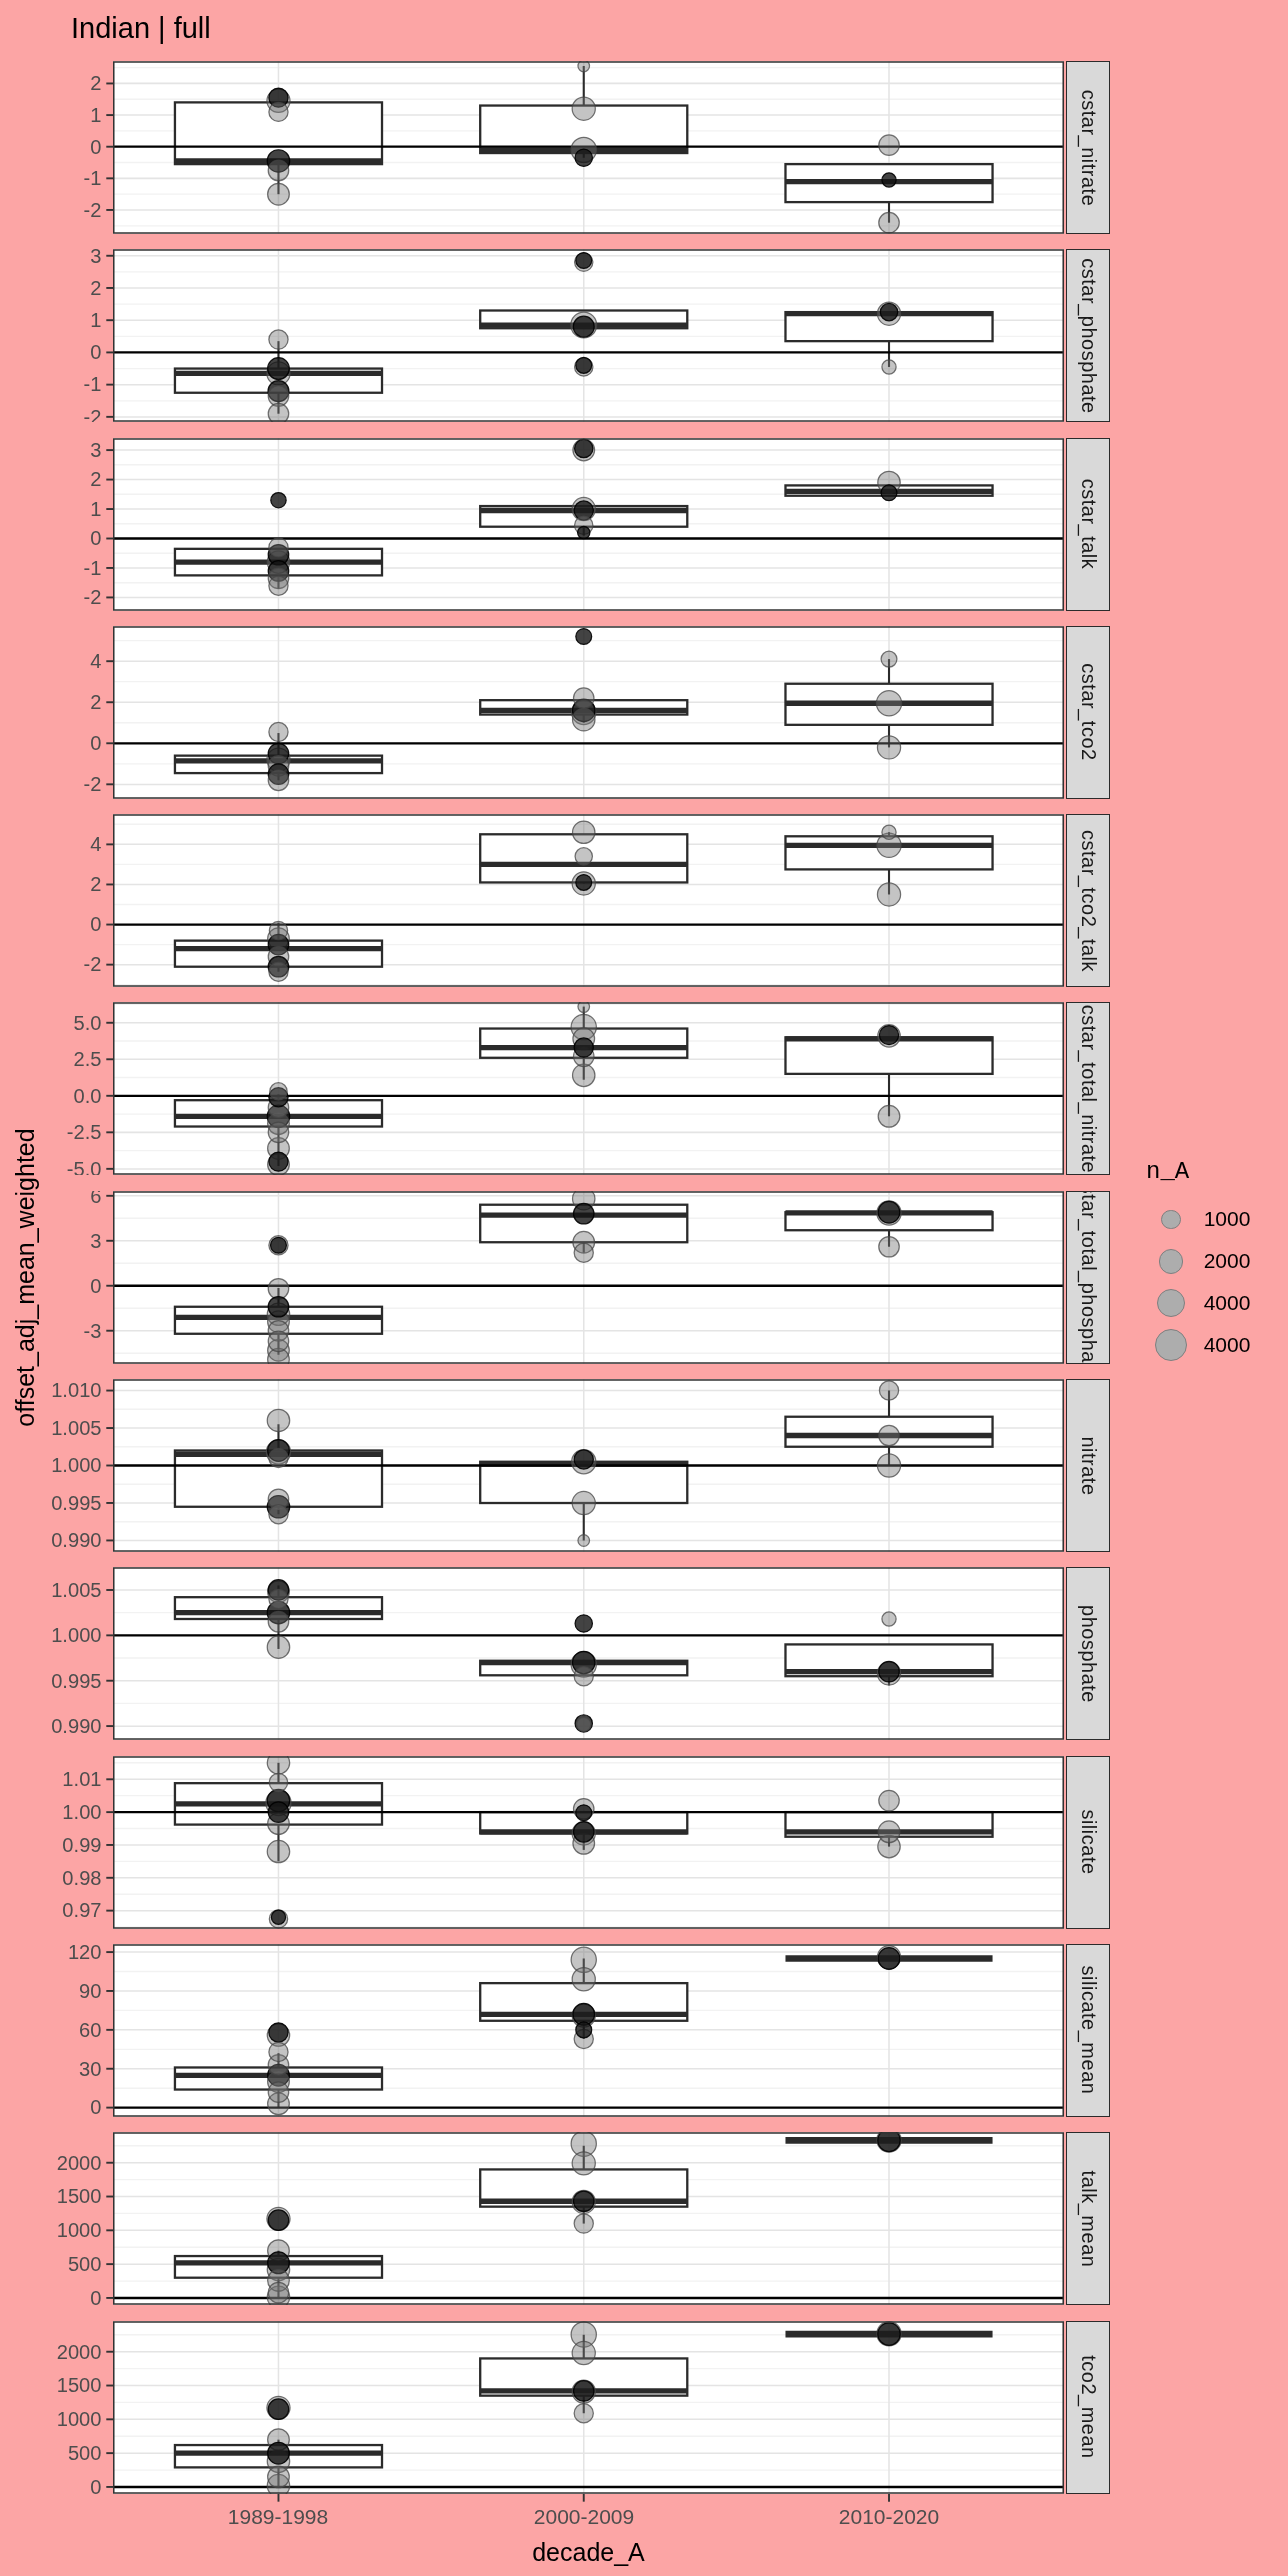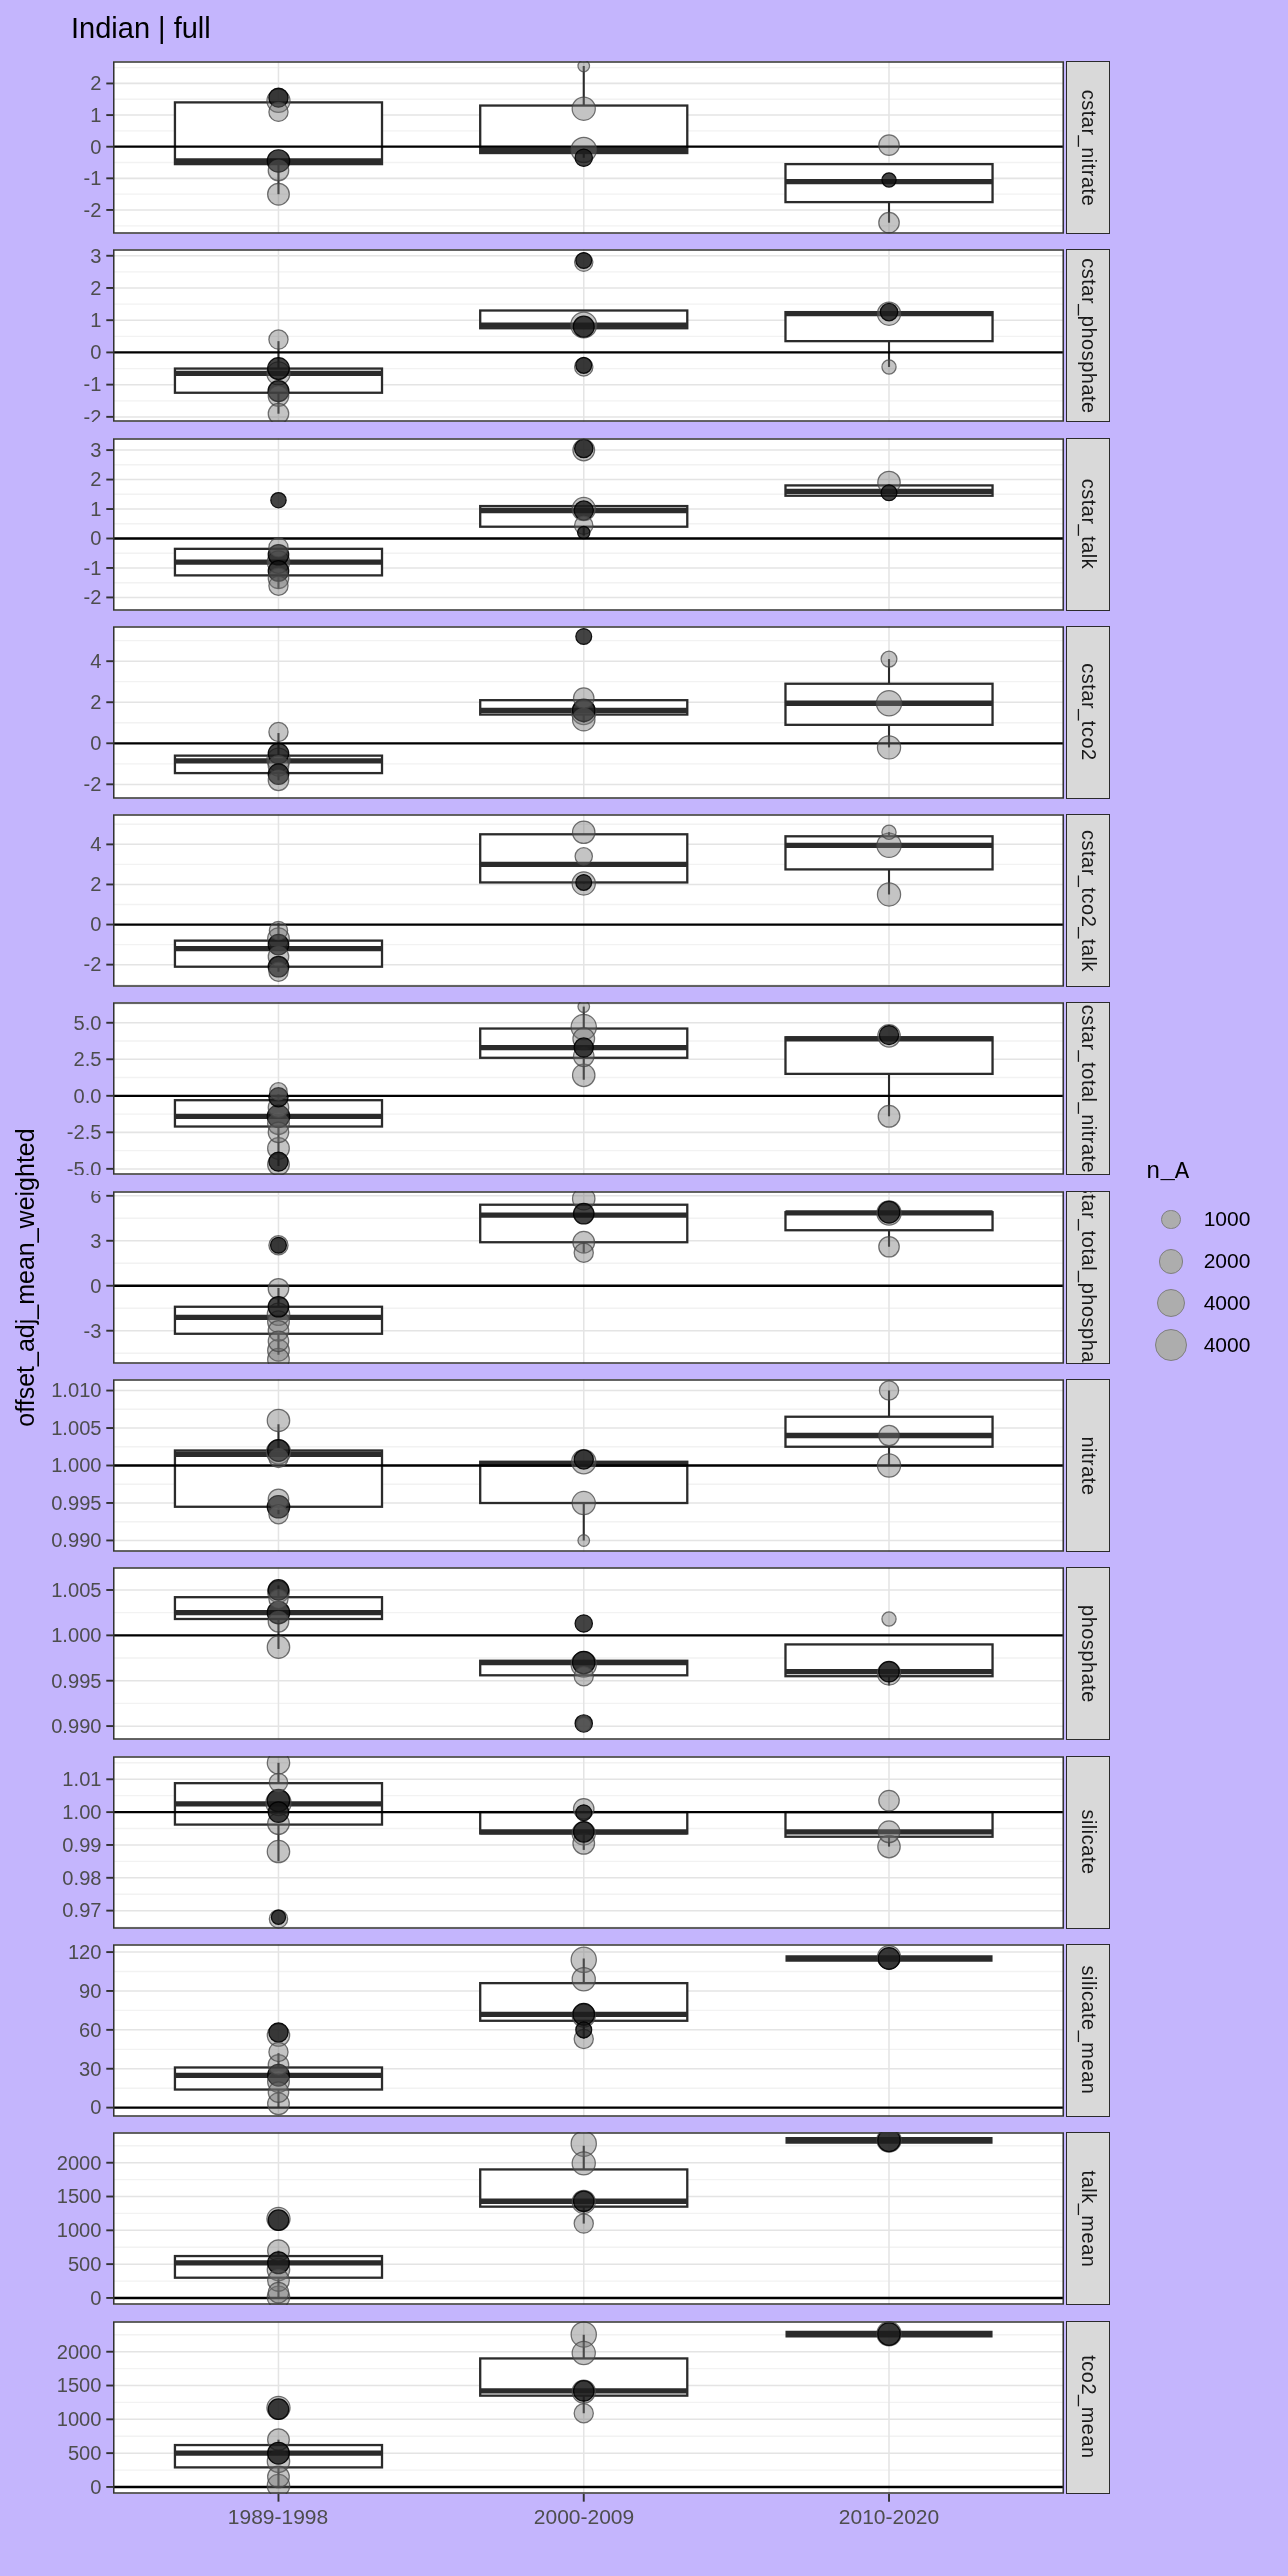--- a/index.html
+++ b/index.html
@@ -1,16 +1,16 @@
 <!DOCTYPE html>
 <html><head>
 <meta charset="utf-8">
 <style>
   html,body{margin:0;padding:0;background:#fff;}
-  #figure{position:relative;width:1288px;height:2576px;background:#c4b5fd;
+  #figure{position:relative;width:1288px;height:2576px;background:#fca5a5;
           font-family:"Liberation Sans","DejaVu Sans",sans-serif;overflow:hidden;}
   #chart-title{position:absolute;left:71px;top:11.5px;font-size:29px;color:#000;}
   #y-axis-title{position:absolute;left:-310px;top:1263px;width:671px;text-align:center;
                 transform:rotate(-90deg);transform-origin:center;font-size:25px;color:#000;white-space:nowrap;}
   #plot-area{position:absolute;left:0;top:61px;}
   .row{display:flex;height:173px;margin-bottom:15.3px;}
   .row:last-child{margin-bottom:0;}
   .gutter{width:113px;height:173px;flex:0 0 auto;}
   .panel{width:951px;height:173px;flex:0 0 auto;background:#fff;}
   .strip{width:44px;height:173px;flex:0 0 auto;margin-left:1.9px;background:#D9D9D9;
@@ -781,20 +781,21 @@
         <svg width="951" height="9.6" class="ticks" viewBox="0 0 992 10">
           <line x1="172.60799999999998" x2="172.60799999999998" y1="0" y2="8" stroke="#333" stroke-width="2"></line>
           <line x1="491.04" x2="491.04" y1="0" y2="8" stroke="#333" stroke-width="2"></line>
           <line x1="809.472" x2="809.472" y1="0" y2="8" stroke="#333" stroke-width="2"></line>
         </svg>
         <div class="xlab" style="left: 278px;">1989-1998</div>
         <div class="xlab" style="left: 584px;">2000-2009</div>
         <div class="xlab" style="left: 889px; text-align: right;">2010-2020</div>
       </div>
   </div>
+  <div id="x-axis-title">decade_A</div>
   <div id="legend">
     <div id="legend-title">n_A</div>
     <div id="legend-items">
         <div class="legend-item">
           <div class="legend-swatch-cell">
             <span class="legend-circle" style="width: 19.6px; height: 19.6px;"></span>
           </div>
           <span class="legend-label">1000</span>
         </div>
         <div class="legend-item">

